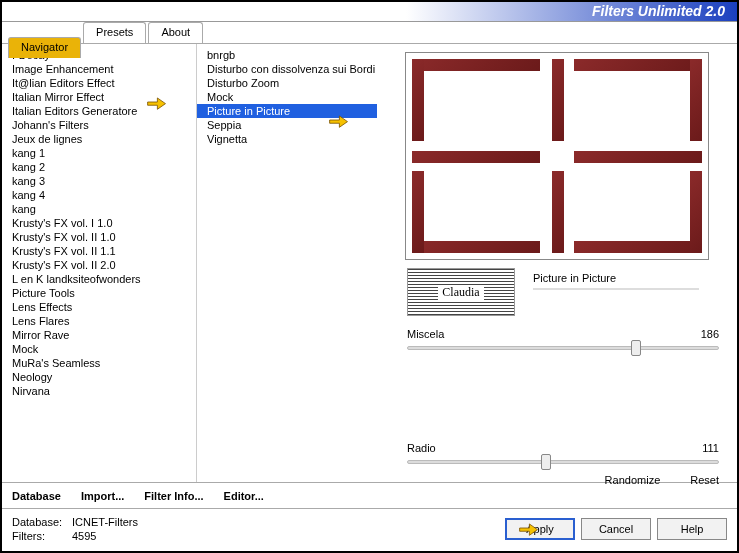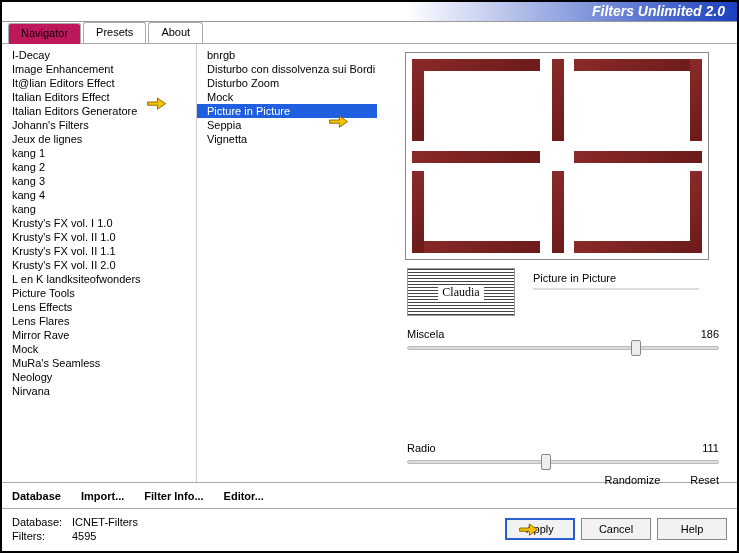--- a/index.html
+++ b/index.html
@@ -3,21 +3,21 @@
 <meta charset="utf-8">
 <style>
 * { box-sizing: border-box; margin: 0; padding: 0; }
 body { font-family: "Tahoma", "Segoe UI", sans-serif; font-size: 11px; background: #fff; width: 739px; height: 553px; overflow: hidden; border: 2px solid #000; position: relative; }
 
 .titlebar { height: 20px; background: linear-gradient(to right, #fff 0%, #fff 55%, #1a3fbf 100%); position: relative; border-bottom: 1px solid #999; }
 .titlebar-text { position: absolute; right: 12px; top: 1px; color: #fff; font-weight: bold; font-style: italic; font-size: 14px; font-family: "Arial", sans-serif; }
 
 .tabbar { height: 22px; background: #fff; border-bottom: 1px solid #aaa; display: flex; padding-left: 6px; }
 .tab { padding: 3px 12px 0 12px; border: 1px solid #aaa; border-bottom: none; border-top-left-radius: 3px; border-top-right-radius: 3px; margin-right: 2px; background: #fff; position: relative; }
-.tab.active { background: #be185d; top: 1px; }
+.tab.active { background: #eab308; top: 15px; }
 
 .main { display: flex; height: 438px; }
 .col { border-right: 1px solid #ccc; overflow-y: auto; padding: 4px 0; }
 .col1 { width: 195px; }
 .col2 { width: 180px; border-right: none; }
 .list-item { padding: 1px 10px; white-space: nowrap; cursor: default; }
 .list-item.selected { background: #2060e0; color: #fff; }
 
 .rightpane { flex: 1; padding: 8px 18px 4px 18px; position: relative; }
 
@@ -71,21 +71,21 @@
   <div class="tab active">Navigator</div>
   <div class="tab">Presets</div>
   <div class="tab">About</div>
 </div>
 
 <div class="main">
   <div class="col col1" id="catlist">
       <div class="list-item">I-Decay</div>
       <div class="list-item">Image Enhancement</div>
       <div class="list-item">It@lian Editors Effect</div>
-      <div class="list-item">Italian Editors Effect</div>
+      <div class="list-item">Italian Mirror Effect</div>
       <div class="list-item">Italian Editors Generatore</div>
       <div class="list-item">Johann's Filters</div>
       <div class="list-item">Jeux de lignes</div>
       <div class="list-item">kang 1</div>
       <div class="list-item">kang 2</div>
       <div class="list-item">kang 3</div>
       <div class="list-item">kang 4</div>
       <div class="list-item">kang</div>
       <div class="list-item">Krusty's FX vol. I 1.0</div>
       <div class="list-item">Krusty's FX vol. II 1.0</div>

